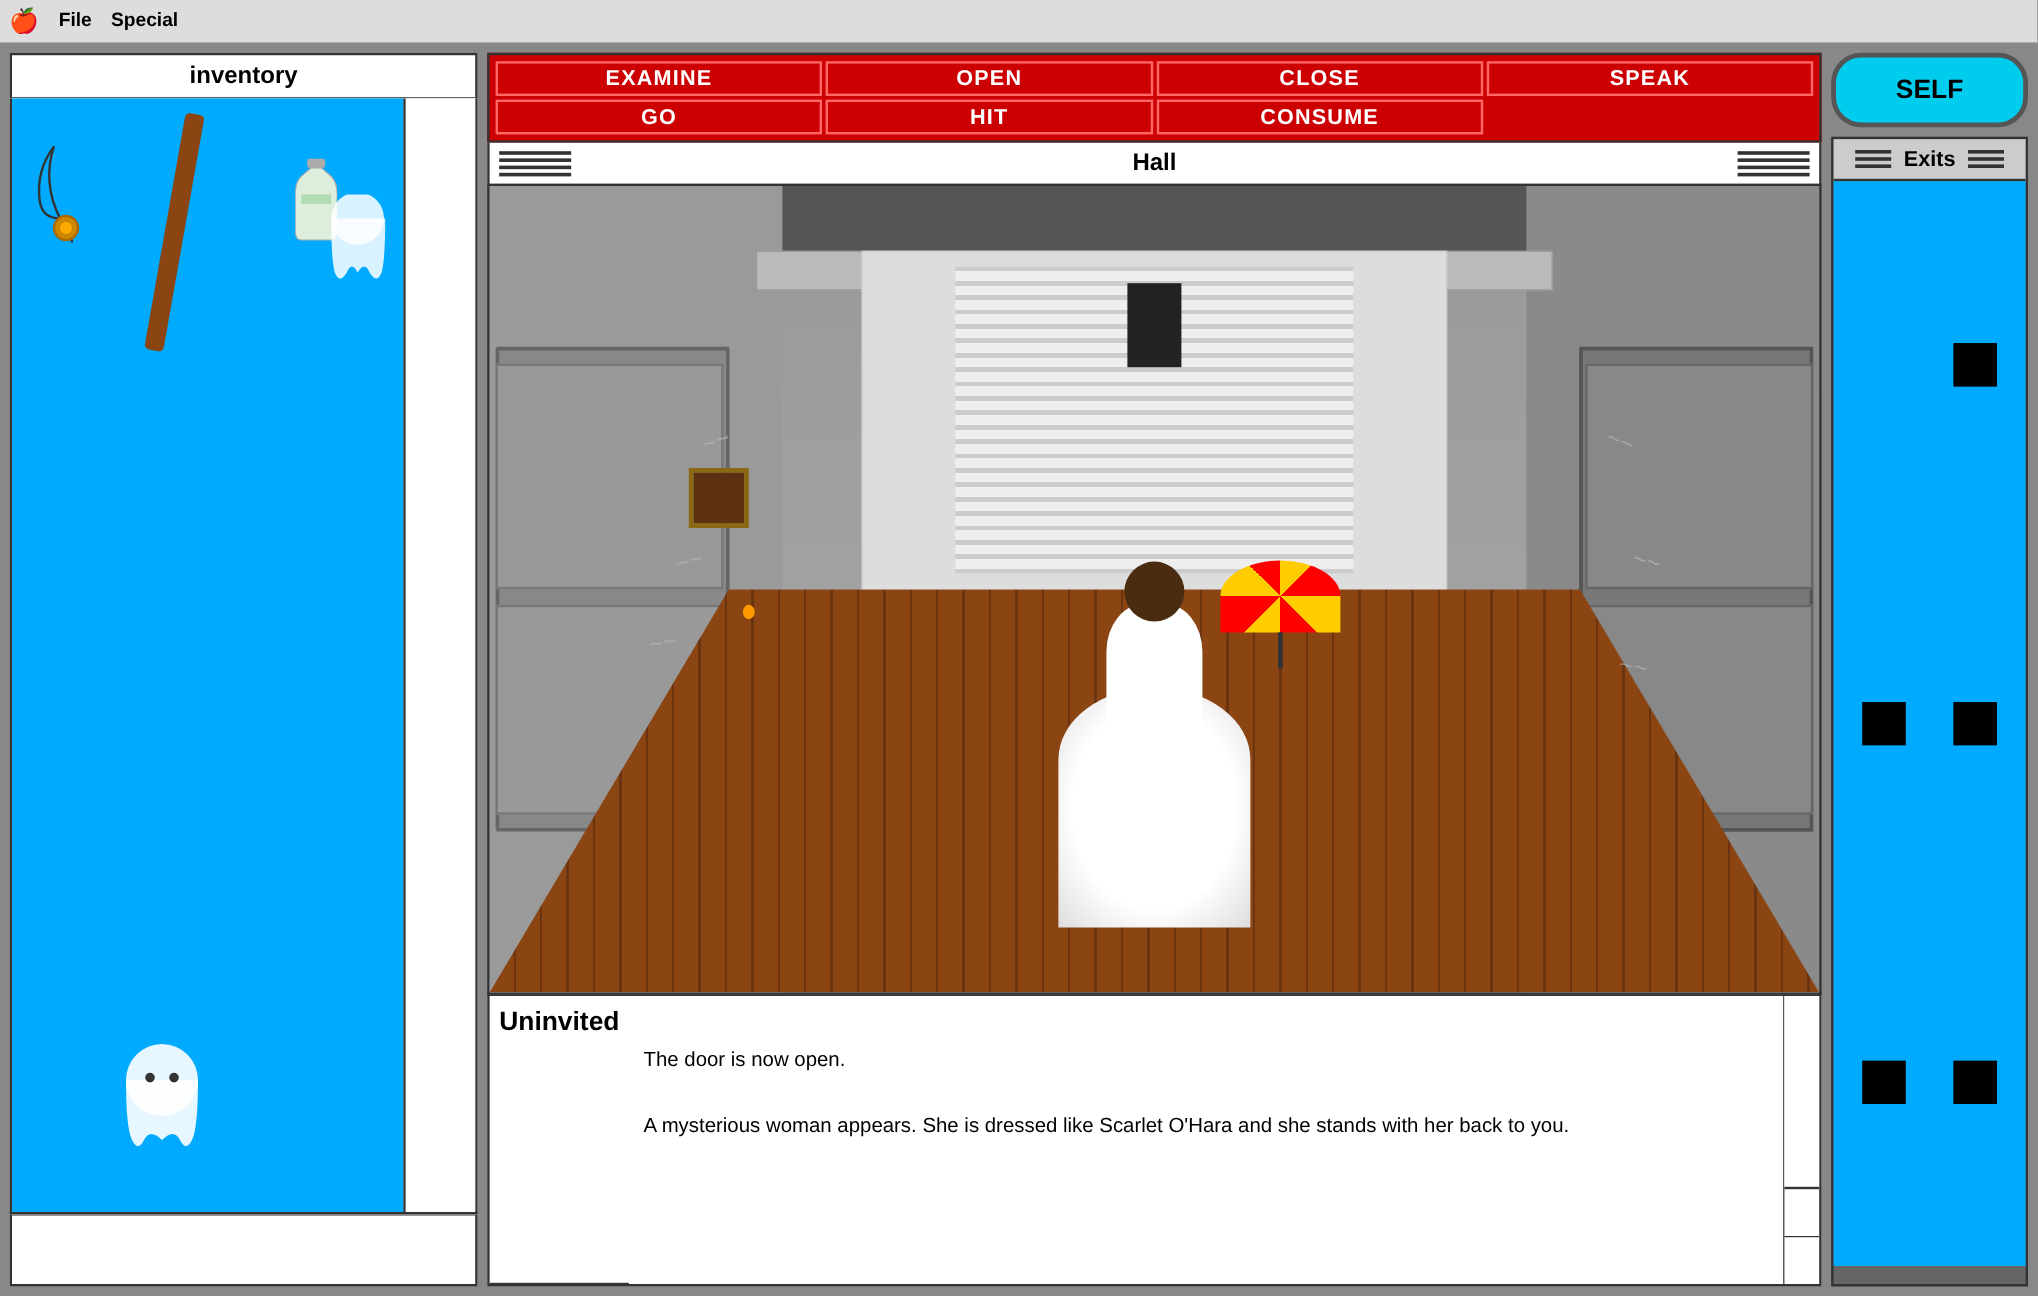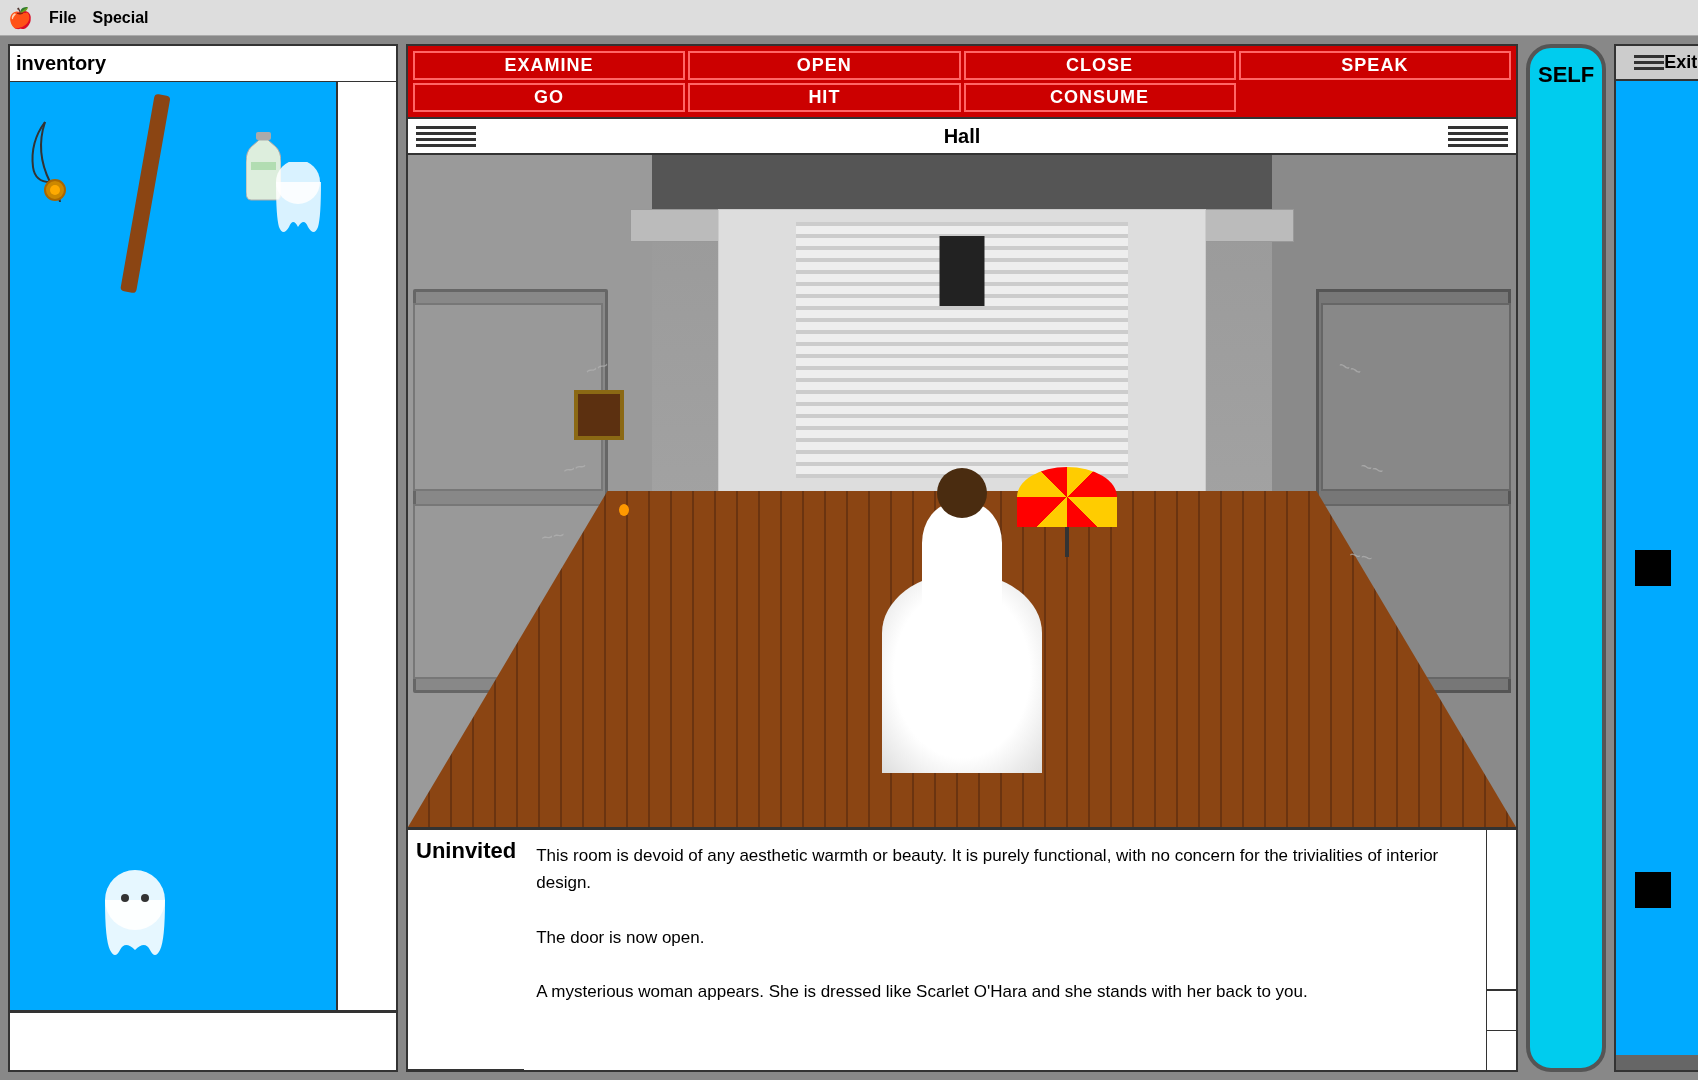--- a/index.html
+++ b/index.html
@@ -45,20 +45,21 @@
     #inventory-panel {
       width: 390px;
       flex-shrink: 0;
       display: flex;
       flex-direction: column;
     }
 
     #inventory-header {
       background: white;
       border: 2px solid #333;
+      text-align: center;
       font-size: 20px;
       font-weight: bold;
       padding: 6px;
       border-bottom: 1px solid #333;
     }
 
     #inventory-display {
       display: flex;
       flex: 1;
       border: 2px solid #333;
@@ -345,21 +346,21 @@
     .scroll-seg {
       flex: 1;
       border-top: 1px solid #333;
     }
 
     
     #right-panel {
       width: 164px;
       flex-shrink: 0;
       display: flex;
-      flex-direction: row;
+      flex-direction: column;
       gap: 8px;
     }
 
     #self-button {
       background: #00ccee;
       border: 4px solid #555;
       border-radius: 25px;
       text-align: center;
       font-size: 22px;
       font-weight: bold;
@@ -587,21 +588,20 @@
 
       </div>
     </div>
 
     <div id="text-area">
       <div id="game-title-bar">
         <span>Uninvited</span>
       </div>
       <div id="text-content-area">
         <div id="text-content">
-          <p>This room is devoid of any aesthetic warmth or beauty. It is purely functional, with no concern for the trivialities of interior design.</p>
           <br>
           <p>The door is now open.</p>
           <br>
           <p>A mysterious woman appears. She is dressed like Scarlet O'Hara and she stands with her back to you.</p>
         </div>
         <div id="scrollbar-area">
           <div class="scroll-top"></div>
           <div class="scroll-bottom">
             <div class="scroll-seg"></div>
             <div class="scroll-seg"></div>

